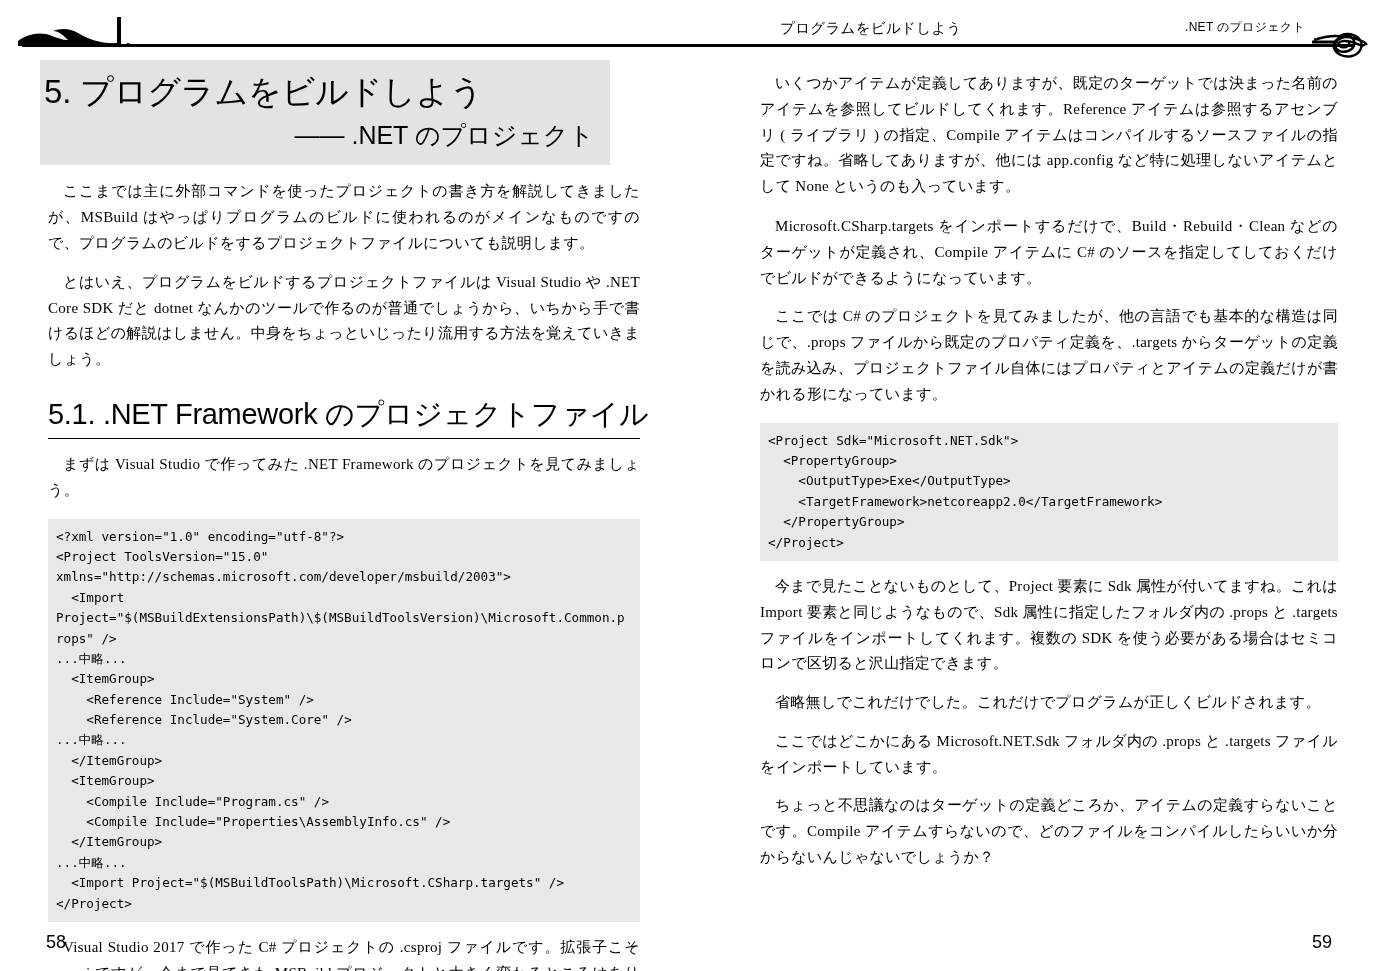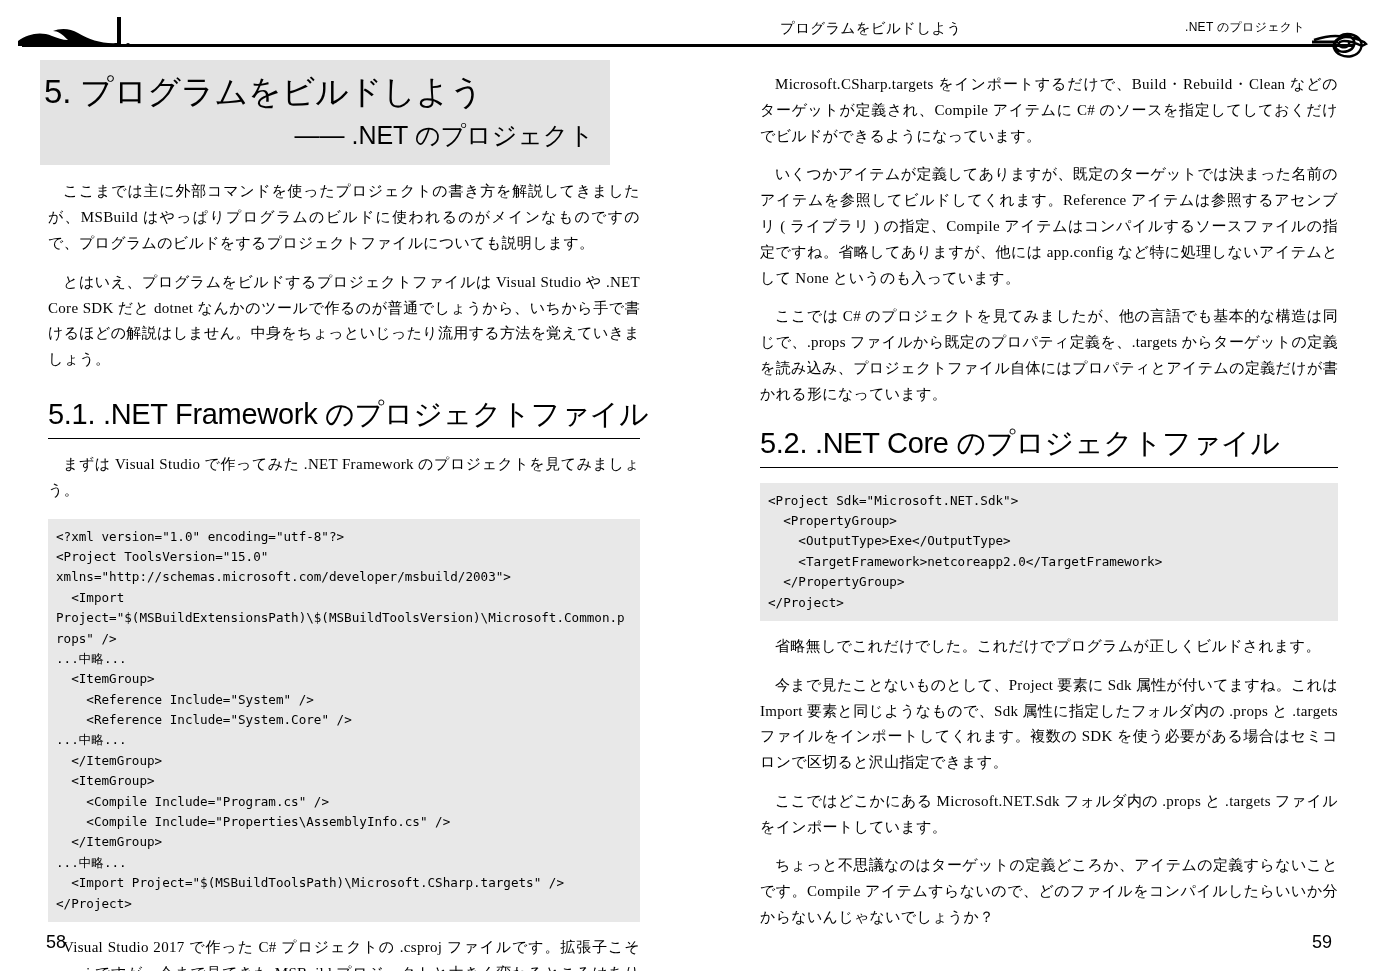--- a/index.html
+++ b/index.html
@@ -227,39 +227,38 @@
       <p class="body">Visual Studio 2017 で作った C# プロジェクトの .csproj ファイルです。拡張子こそ .csproj ですが、今まで見てきた MSBuild プロジェクトと大きく変わるところはありませんね。ところどころ省略してあるところはプロパティやアイテムの定義で、長いので省略しました。</p>
 
     </div>
 
     <div class="folio folio-left">58</div>
   </div>
 
   <div class="page page-right">
     <div class="col">
 
+      <p class="body">いくつかアイテムが定義してありますが、既定のターゲットでは決まった名前のアイテムを参照してビルドしてくれます。Reference アイテムは参照するアセンブリ ( ライブラリ ) の指定、Compile アイテムはコンパイルするソースファイルの指定ですね。省略してありますが、他には app.config など特に処理しないアイテムとして None というのも入っています。</p>
+
       <p class="body first">Microsoft.CSharp.targets をインポートするだけで、Build・Rebuild・Clean などのターゲットが定義され、Compile アイテムに C# のソースを指定してしておくだけでビルドができるようになっています。</p>
 
-      <p class="body">いくつかアイテムが定義してありますが、既定のターゲットでは決まった名前のアイテムを参照してビルドしてくれます。Reference アイテムは参照するアセンブリ ( ライブラリ ) の指定、Compile アイテムはコンパイルするソースファイルの指定ですね。省略してありますが、他には app.config など特に処理しないアイテムとして None というのも入っています。</p>
-
       <p class="body">ここでは C# のプロジェクトを見てみましたが、他の言語でも基本的な構造は同じで、.props ファイルから既定のプロパティ定義を、.targets からターゲットの定義を読み込み、プロジェクトファイル自体にはプロパティとアイテムの定義だけが書かれる形になっています。</p>
 
-      <div class="section-head sec-5-2">5.2.  .NET Core のプロジェクトファイル</div>
 
 
       <pre class="code">&lt;Project Sdk="Microsoft.NET.Sdk"&gt;
   &lt;PropertyGroup&gt;
     &lt;OutputType&gt;Exe&lt;/OutputType&gt;
     &lt;TargetFramework&gt;netcoreapp2.0&lt;/TargetFramework&gt;
   &lt;/PropertyGroup&gt;
 &lt;/Project&gt;</pre>
 
+      <p class="body">今まで見たことないものとして、Project 要素に Sdk 属性が付いてますね。これは Import 要素と同じようなもので、Sdk 属性に指定したフォルダ内の .props と .targets ファイルをインポートしてくれます。複数の SDK を使う必要がある場合はセミコロンで区切ると沢山指定できます。</p>
+
       <p class="body">省略無しでこれだけでした。これだけでプログラムが正しくビルドされます。</p>
-
-      <p class="body">今まで見たことないものとして、Project 要素に Sdk 属性が付いてますね。これは Import 要素と同じようなもので、Sdk 属性に指定したフォルダ内の .props と .targets ファイルをインポートしてくれます。複数の SDK を使う必要がある場合はセミコロンで区切ると沢山指定できます。</p>
 
       <p class="body">ここではどこかにある Microsoft.NET.Sdk フォルダ内の .props と .targets ファイルをインポートしています。</p>
 
       <p class="body">ちょっと不思議なのはターゲットの定義どころか、アイテムの定義すらないことです。Compile アイテムすらないので、どのファイルをコンパイルしたらいいか分からないんじゃないでしょうか？</p>
 
     </div>
 
     <div class="folio folio-right">59</div>
   </div>
 

